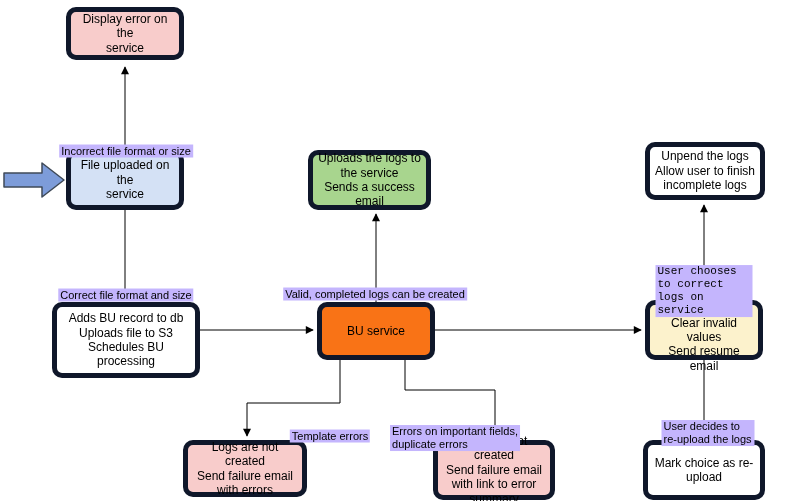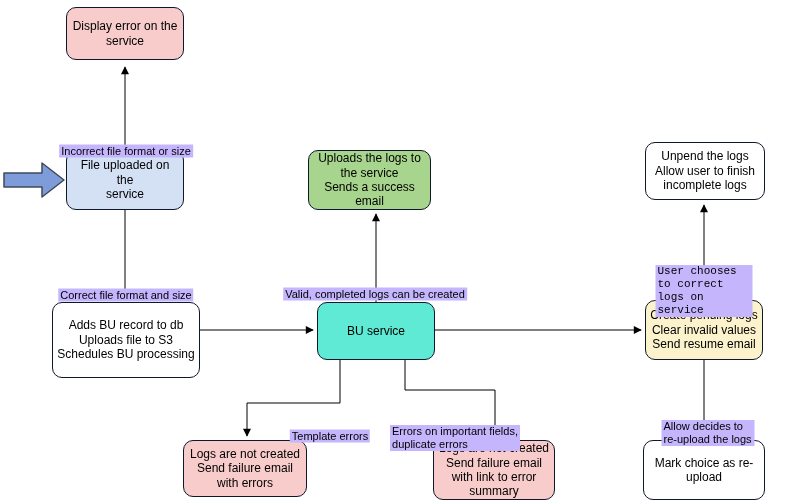--- a/index.html
+++ b/index.html
@@ -8,21 +8,21 @@
     width: 801px;
     height: 501px;
     background: #ffffff;
     font-family: "Liberation Sans", "DejaVu Sans", sans-serif;
     overflow: hidden;
   }
   #edges { position: absolute; left: 0; top: 0; width: 801px; height: 501px; }
   .node {
     position: absolute;
     box-sizing: border-box;
-    border: 1px solid #0f172a;
+    border: 5px solid #0f172a;
     border-radius: 10px;
     background: #ffffff;
     display: flex;
     align-items: center;
     justify-content: center;
     text-align: center;
     font-size: 12px;
     line-height: 1.2;
     color: #000000;
     padding: 2px 4px;
@@ -77,21 +77,21 @@
     <span>File uploaded on the
 service</span>
   </div>
 
   <div class="node" style="left: 52px; top: 302px; width: 148px; height: 76px; background-color: rgb(255, 255, 255);">
     <span>Adds BU record to db
 Uploads file to S3
 Schedules BU processing</span>
   </div>
 
-  <div class="node" style="left: 317px; top: 302px; width: 118px; height: 58px; background-color: #5eead4;">
+  <div class="node" style="left: 317px; top: 302px; width: 118px; height: 58px; background-color: #f97316;">
     <span>BU service</span>
   </div>
 
   <div class="node" style="left: 308px; top: 150px; width: 123px; height: 60px; background-color: rgb(168, 213, 142);">
     <span>Uploads the logs to
 the service
 Sends a success
 email</span>
   </div>
 
@@ -127,20 +127,20 @@
 
   <div class="elabel" style="left:126px; top:115px;">Incorrect file format or size</div>
 
   <div class="elabel" style="left:126px; top:259px;">Correct file format and size</div>
 
   <div class="elabel" style="left:375px; top:258px;">Valid, completed logs can be created</div>
 
 
   <div class="elabel" style="left:704px; top:255px;font-family:Liberation Mono, monospace;">User chooses to correct logs on service</div>
 
-  <div class="elabel" style="left:708px; top:397px;">Allow decides to re-upload the logs</div>
+  <div class="elabel" style="left:708px; top:397px;">User decides to re-upload the logs</div>
 
   <div class="elabel" style="left:330px; top:400px;">Template errors</div>
 
   <div class="elabel" style="left:455px; top:402px;">Errors on important fields,
 duplicate errors</div>
 
 </div>
 
 </body></html>

